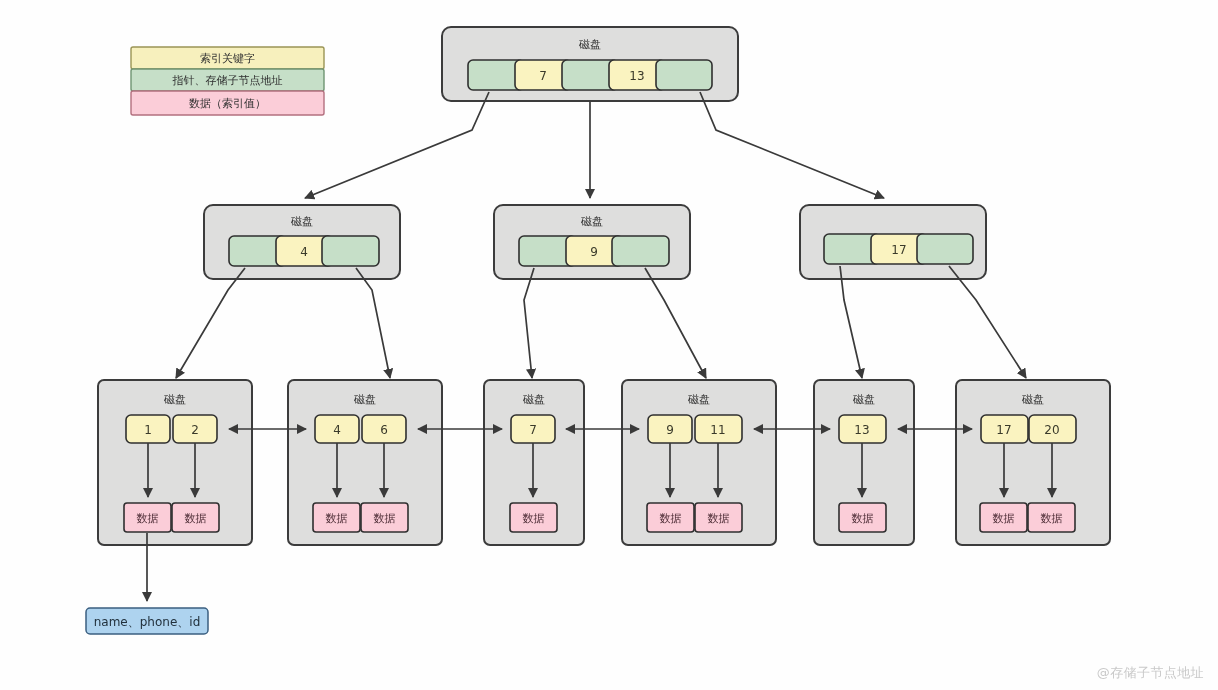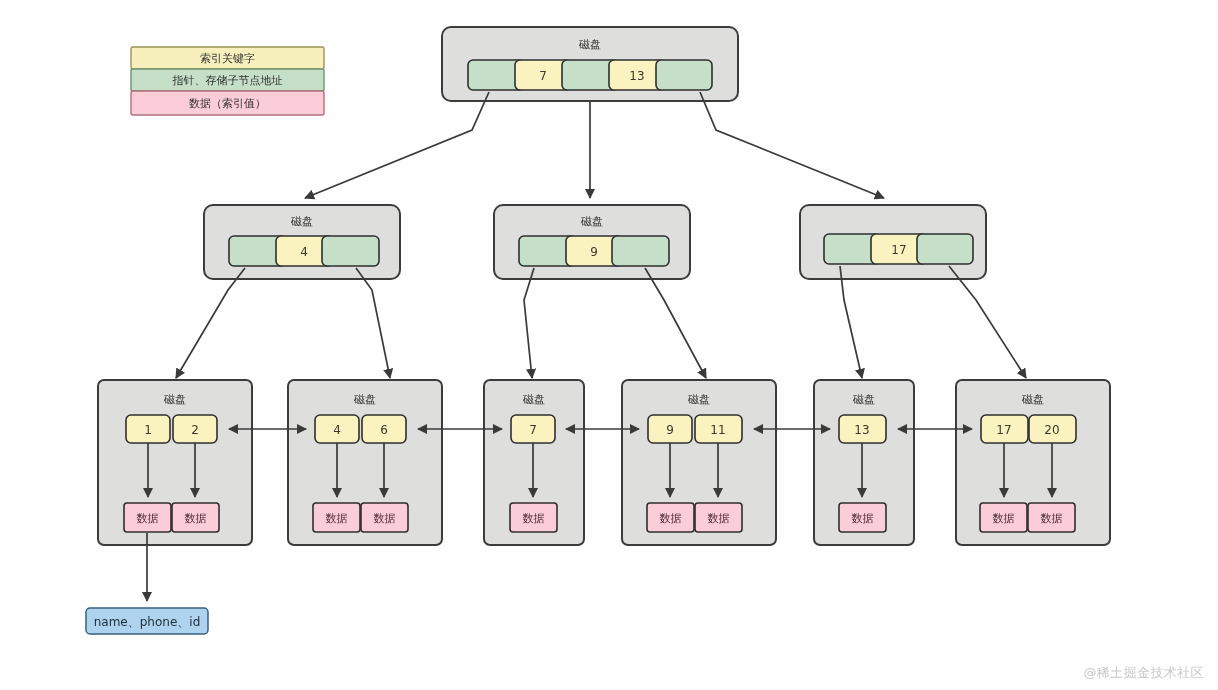--- a/index.html
+++ b/index.html
@@ -217,14 +217,14 @@
     <g>
       <path class="edge" d="M 147 533 L 147 601" marker-end="url(#arrow)"></path>
     </g>
 
     <g>
       <rect class="record-box" x="86" y="608" width="122" height="26" rx="4"></rect>
       <text class="record-text" x="147" y="626">name、phone、id</text>
     </g>
   </svg>
 
-  <div class="watermark">@稀土掘金技术社区</div>
+  <div class="watermark">@存储子节点地址</div>
 </div>
 
 </body></html>

